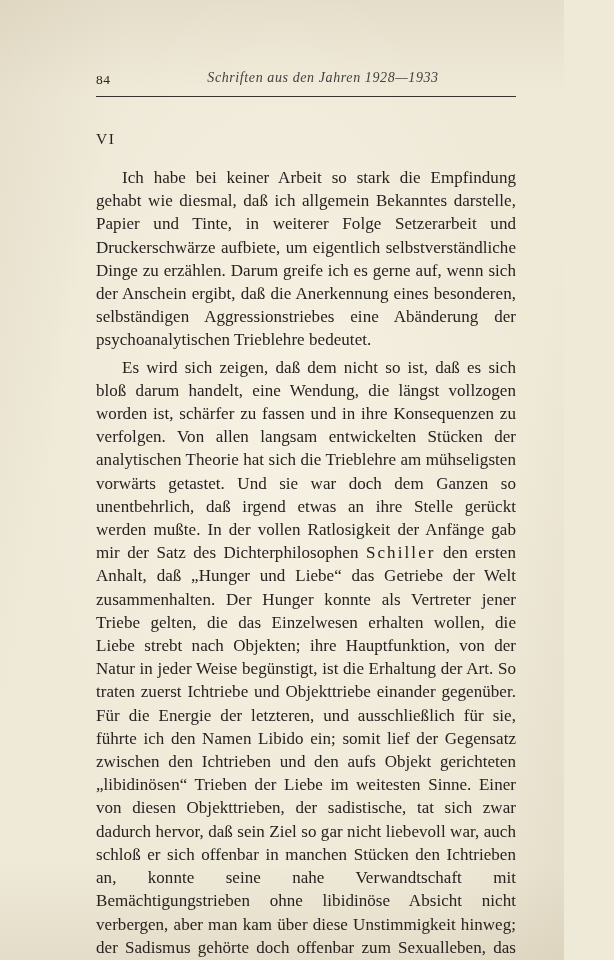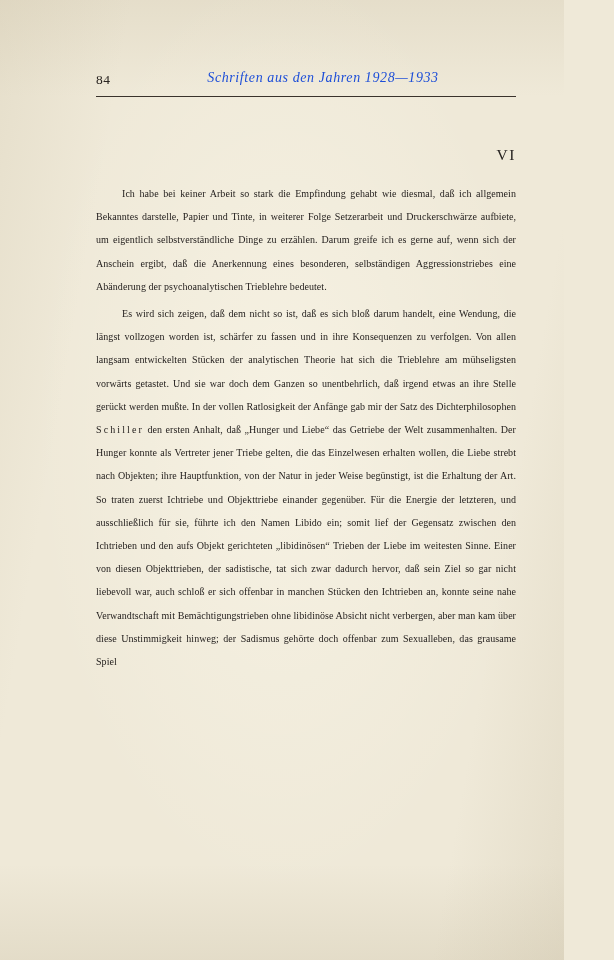--- a/index.html
+++ b/index.html
@@ -52,41 +52,41 @@
   }
   .head-title {
     position: absolute;
     left: 34px;
     right: 0;
     top: 0;
     text-align: center;
     font-style: italic;
     font-size: 14px;
     letter-spacing: 0.6px;
-    color: #1d4ed8;
+    color: #404040;
     white-space: nowrap;
   }
   .rule {
     position: absolute;
     left: 0;
     right: 0;
     top: 26px;
     border-top: 1.1px solid #3a332c;
   }
   .chapter-number {
-    text-align: right;
+    text-align: left;
     font-size: 15.5px;
     letter-spacing: 1.6px;
-    margin-top: 52px;
+    margin-top: 36px;
     margin-bottom: 18px;
     color: #262220;
   }
   p.body-par {
     margin: 0;
-    font-size: 10px;
+    font-size: 17px;
     line-height: 23.2px;
     text-align: justify;
     text-indent: 26px;
     color: #262220;
     letter-spacing: 0.05px;
     -webkit-hyphens: none;
     hyphens: none;
     font-family: Liberation Serif, serif;
   }
   p.body-par + p.body-par {

